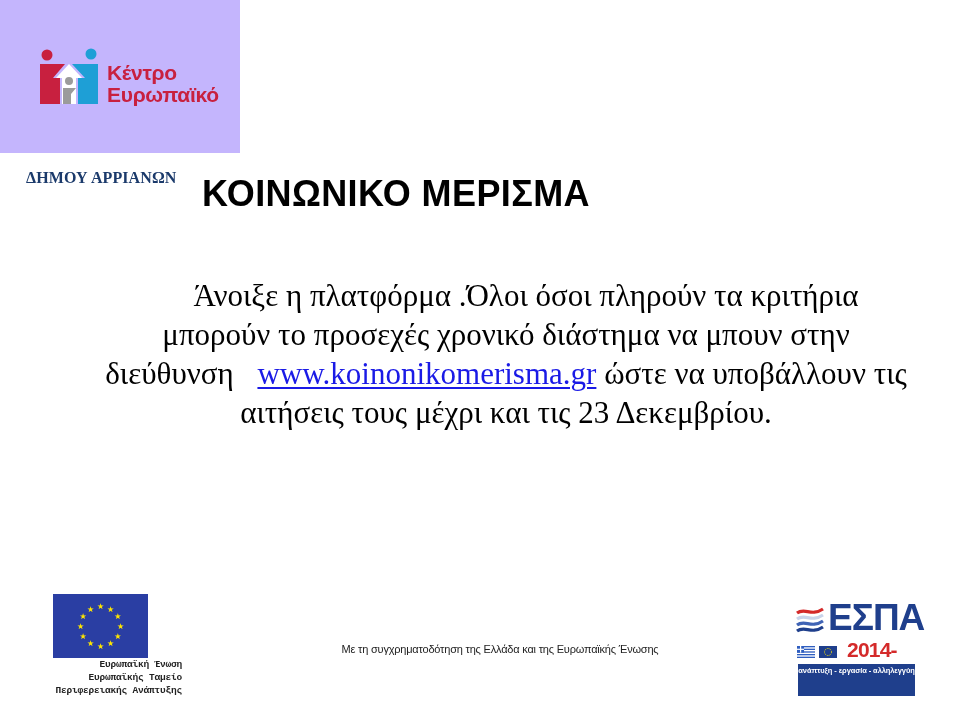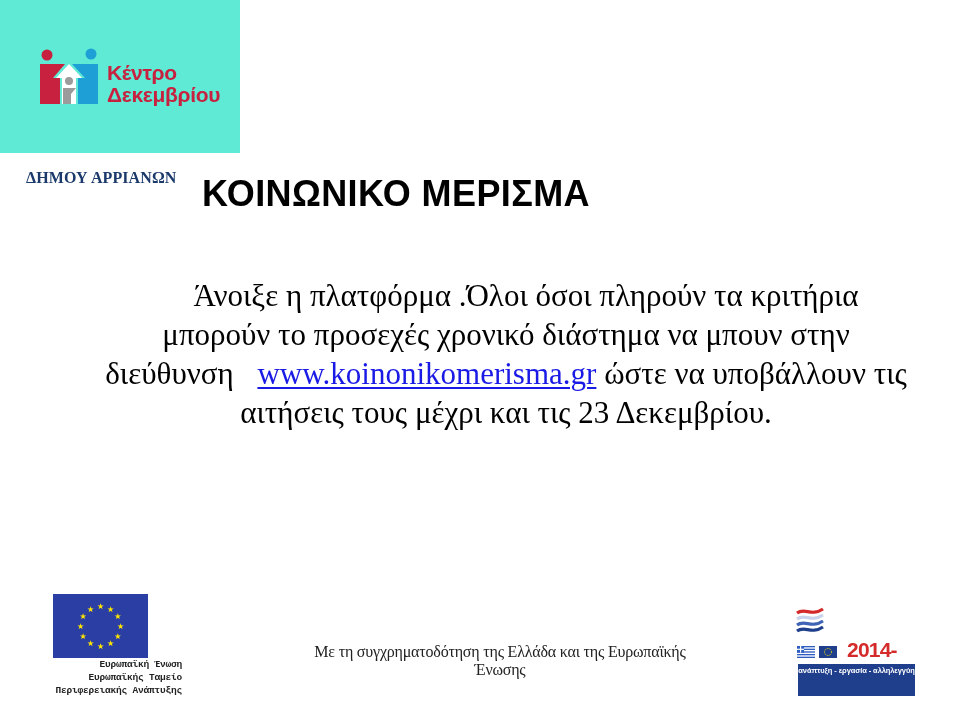--- a/index.html
+++ b/index.html
@@ -14,21 +14,21 @@
       overflow: hidden;
       font-family: "Liberation Serif", serif;
       color: #000;
     }
     .logo-panel {
       position: absolute;
       left: 0;
       top: 0;
       width: 240px;
       height: 153px;
-      background: #5eead4;
+      background: #c4b5fd;
     }
     .logo-mark {
       position: absolute;
       left: 38px;
       top: 48px;
       width: 62px;
       height: 58px;
     }
     .logo-text {
       position: absolute;
@@ -108,22 +108,22 @@
       line-height: 13px;
       color: #222;
       letter-spacing: -0.2px;
     }
     .cofund {
       position: absolute;
       left: 300px;
       width: 400px;
       top: 643px;
       text-align: center;
-      font-family: Liberation Serif, serif;
-      font-size: 16px;
+      font-family: Liberation Sans, sans-serif;
+      font-size: 11px;
       color: #222;
       letter-spacing: -0.2px;
     }
     .espa {
       position: absolute;
       left: 795px;
       top: 600px;
       width: 125px;
       height: 82px;
     }
@@ -194,21 +194,21 @@
 
     <polygon points="34,16 60,16 60,56 40,56 40,30 47,30" fill="#1e9fd6"></polygon>
 
     <polygon points="31,16 44,30 38,30 38,56 24,56 24,30 18,30" fill="#ffffff"></polygon>
 
     <circle cx="31" cy="33" r="4" fill="#9b9b9b"></circle>
     <polygon points="25,40 38,40 33,46 33,56 25,56" fill="#9b9b9b"></polygon>
   </svg>
   <div class="logo-text">
     <div>Κέντρο</div>
-    <div>Δεκεμβρίου</div>
+    <div>Ευρωπαϊκό</div>
   </div>
   <div class="municipality">ΔΗΜΟΥ ΑΡΡΙΑΝΩΝ</div>
 </div>
 
 <div class="title">
   <span>ΚΟΙΝΩΝΙΚΟ ΜΕΡΙΣΜΑ</span>
 </div>
 
 <div class="body-text"><span class="indent"></span><span>Άνοιξε η πλατφόρμα .Όλοι όσοι πληρούν τα κριτήρια μπορούν το προσεχές χρονικό διάστημα να μπουν στην διεύθυνση </span><a href="#">www.koinonikomerisma.gr</a><span> ώστε να υποβάλλουν τις αιτήσεις τους μέχρι και τις 23 Δεκεμβρίου.</span></div>
 
@@ -238,20 +238,21 @@
 
 <div class="cofund">Με τη συγχρηματοδότηση της Ελλάδα και της Ευρωπαϊκής Ένωσης</div>
 
 <div class="espa">
   <svg class="espa-waves" viewBox="0 0 30 30">
     <path d="M2,6 C10,0 16,10 28,2" stroke="#d42a2a" stroke-width="3.2" fill="none"></path>
     <path d="M2,12 C10,6 16,16 28,8" stroke="#c9d4ea" stroke-width="3.2" fill="none"></path>
     <path d="M2,18 C10,12 16,22 28,14" stroke="#3f63b5" stroke-width="3.2" fill="none"></path>
     <path d="M2,24 C10,18 16,28 28,20" stroke="#1f3f8c" stroke-width="3.2" fill="none"></path>
   </svg>
+  <div class="espa-word">ΕΣΠΑ</div>
   <svg class="espa-flags" viewBox="0 0 50 12">
 
     <rect x="0" y="0" width="18" height="12" fill="#ffffff"></rect>
     <rect x="0" y="0" width="18" height="1.33" fill="#2f5ec0"></rect>
     <rect x="0" y="2.66" width="18" height="1.33" fill="#2f5ec0"></rect>
     <rect x="0" y="5.33" width="18" height="1.33" fill="#2f5ec0"></rect>
     <rect x="0" y="8" width="18" height="1.33" fill="#2f5ec0"></rect>
     <rect x="0" y="10.66" width="18" height="1.34" fill="#2f5ec0"></rect>
     <rect x="0" y="0" width="7" height="6.66" fill="#2f5ec0"></rect>
     <rect x="3" y="0" width="1.2" height="6.66" fill="#ffffff"></rect>

